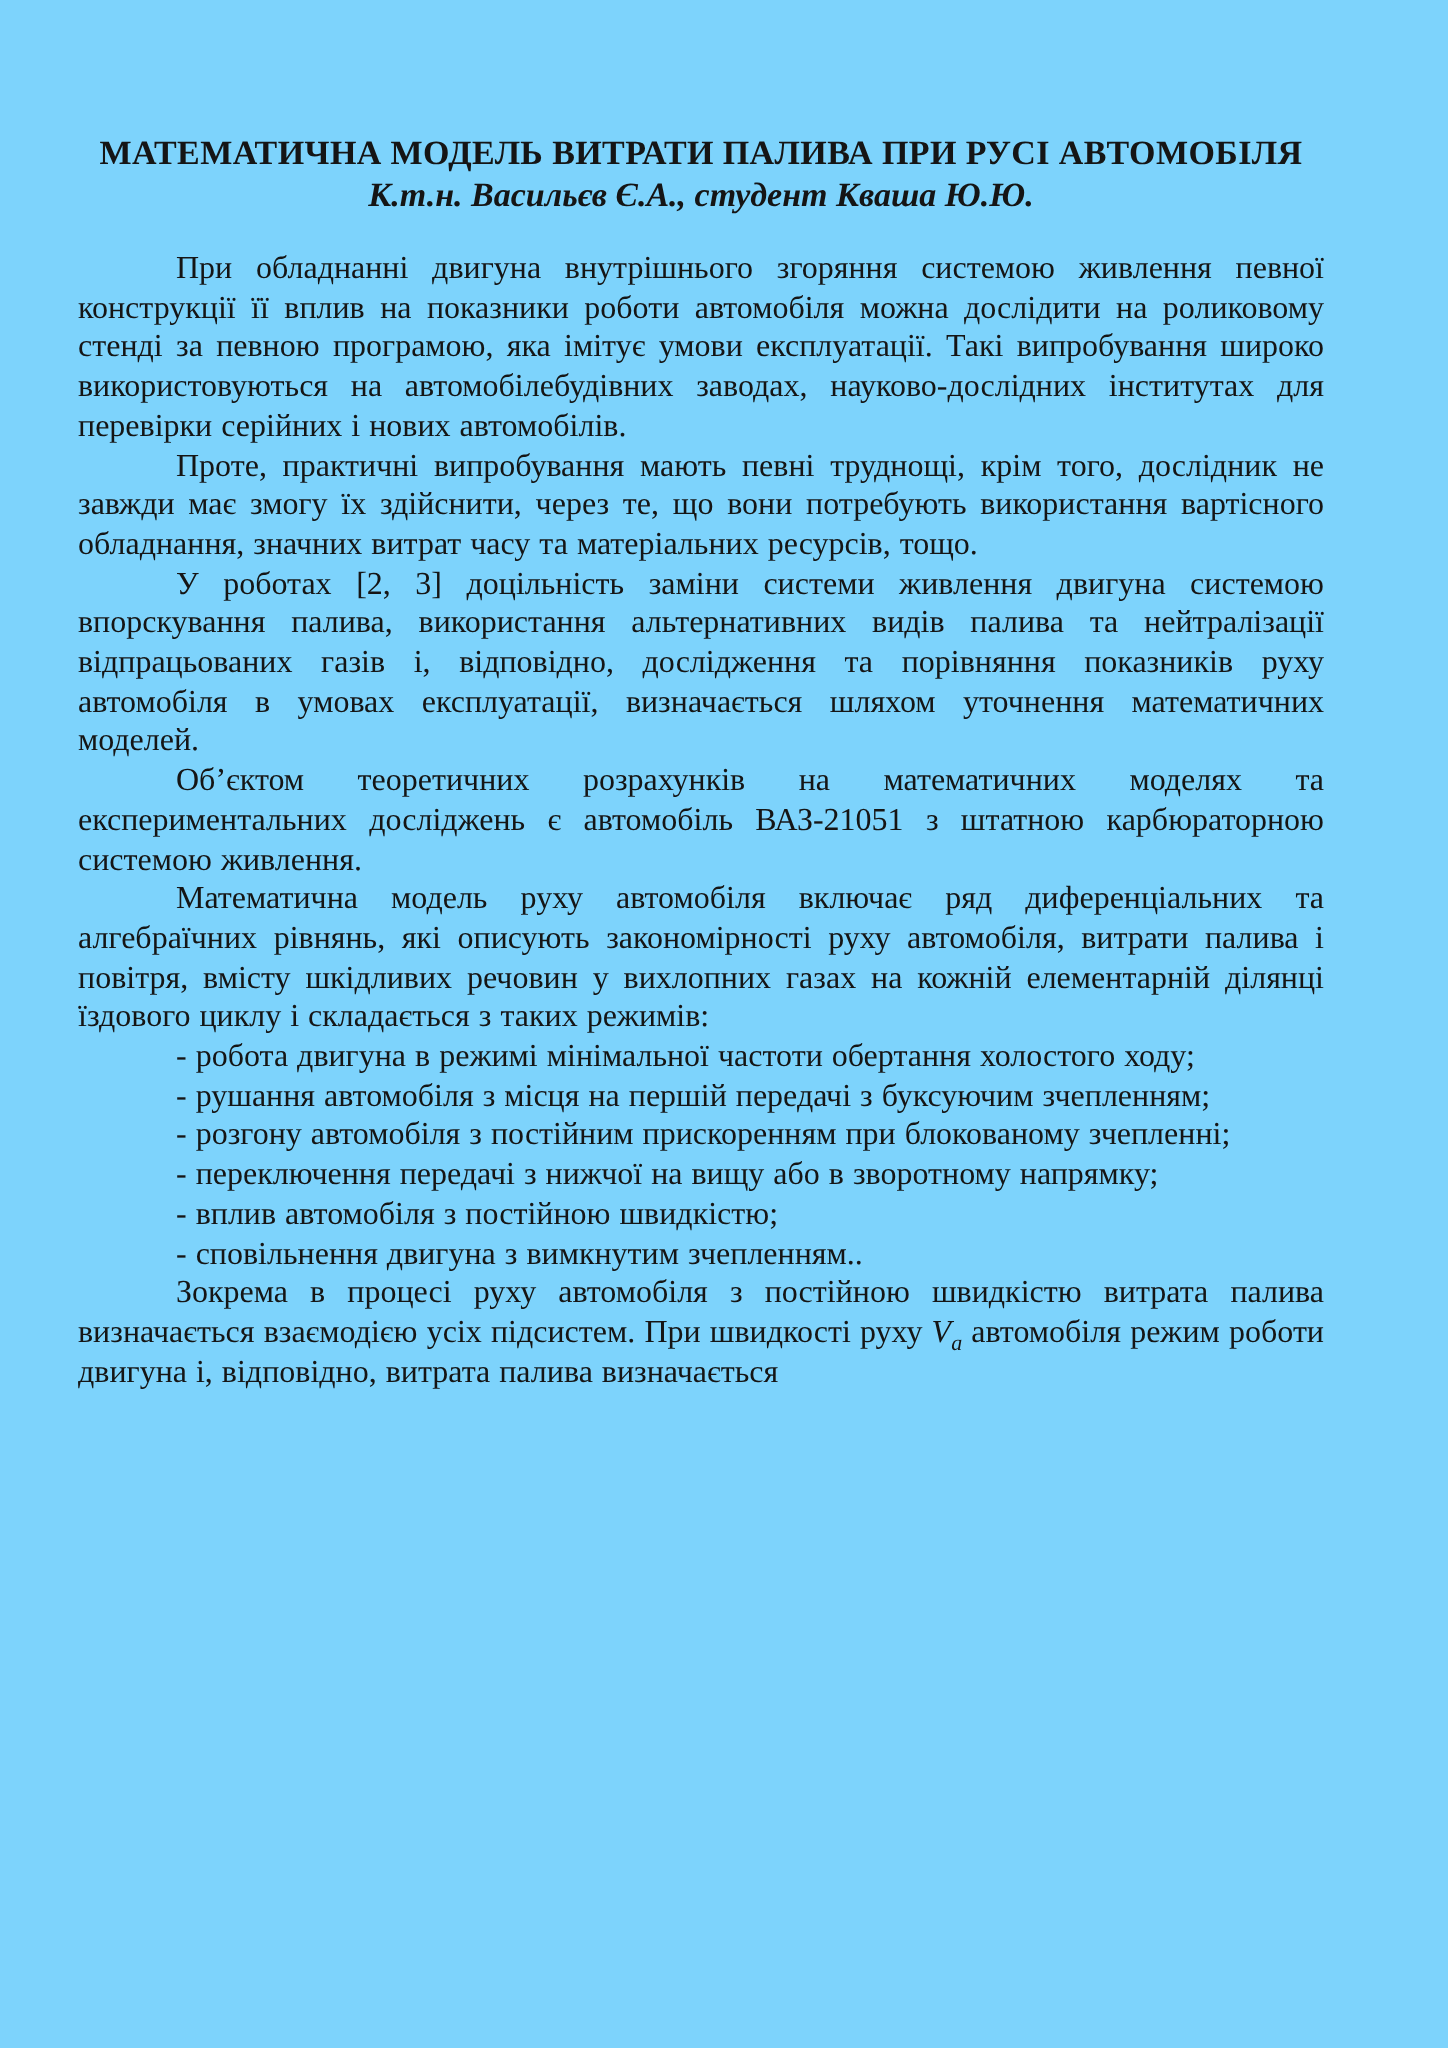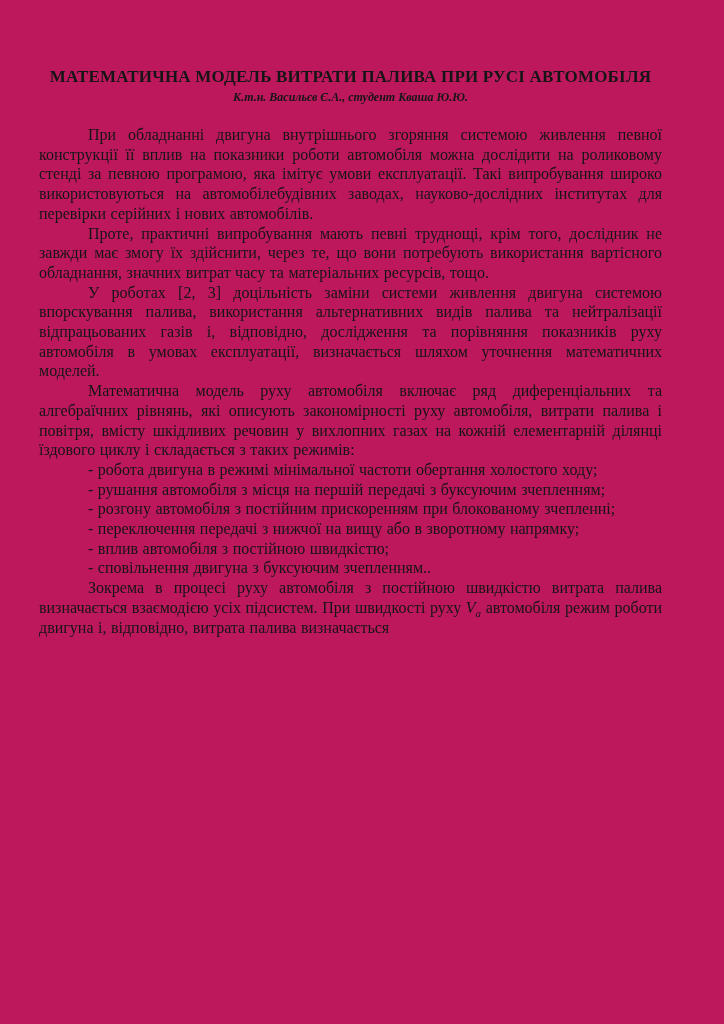--- a/index.html
+++ b/index.html
@@ -1,41 +1,41 @@
 <!DOCTYPE html>
 <html lang="uk"><head>
 <meta charset="utf-8">
 <style>
   * { margin: 0; padding: 0; box-sizing: border-box; }
   html, body { background: #ffffff; }
   .page {
     position: relative;
     width: 724px;
     height: 1024px;
-    background: #be185d;
+    background: #7dd3fc;
     color: #151515;
     font-family: "Liberation Serif", "DejaVu Serif", serif;
     overflow: hidden;
   }
   .content {
     position: absolute;
     left: 39px;
     top: 0;
     width: 623px;
   }
   .doc-title {
     margin-top: 66px;
     font-size: 17px;
     font-weight: bold;
     line-height: 21px;
     text-align: center;
     letter-spacing: 0.2px;
   }
   .doc-byline {
-    font-size: 12px;
+    font-size: 17px;
     font-weight: bold;
     font-style: italic;
     line-height: 21px;
     text-align: center;
     margin-bottom: 17px;
   }
   .para {
     font-size: 16px;
     line-height: 19.7px;
     text-align: justify;
@@ -59,28 +59,29 @@
     <div class="doc-byline">К.т.н. Васильєв Є.А., студент Кваша Ю.Ю.</div>
 
     <p class="para">При обладнанні двигуна внутрішнього згоряння системою живлення певної конструкції її вплив на показники роботи автомобіля можна дослідити на роликовому стенді за певною програмою, яка імітує умови експлуатації. Такі випробування широко використовуються на автомобілебудівних заводах, науково-дослідних інститутах для перевірки серійних і нових автомобілів.</p>
 
     <p class="para">Проте, практичні випробування мають певні труднощі, крім того, дослідник не завжди має змогу їх здійснити, через те, що вони потребують використання вартісного обладнання, значних витрат часу та матеріальних ресурсів, тощо.</p>
 
 
     <p class="para">У роботах [2, 3] доцільність заміни системи живлення двигуна системою впорскування палива, використання альтернативних видів палива та нейтралізації відпрацьованих газів і, відповідно, дослідження та порівняння показників руху автомобіля в умовах експлуатації, визначається шляхом уточнення математичних моделей.</p>
 
 
+    <p class="para">Об’єктом теоретичних розрахунків на математичних моделях та експериментальних досліджень є автомобіль ВАЗ-21051 з штатною карбюраторною системою живлення.</p>
 
     <p class="para">Математична модель руху автомобіля включає ряд диференціальних та алгебраїчних рівнянь, які описують закономірності руху автомобіля, витрати палива і повітря, вмісту шкідливих речовин у вихлопних газах на кожній елементарній ділянці їздового циклу і складається з таких режимів:</p>
 
     <div>
       <p class="para">- робота двигуна в режимі мінімальної частоти обертання холостого ходу;</p>
       <p class="para">- рушання автомобіля з місця на першій передачі з буксуючим зчепленням;</p>
       <p class="para">- розгону автомобіля з постійним прискоренням при блокованому зчепленні;</p>
       <p class="para">- переключення передачі з нижчої на вищу або в зворотному напрямку;</p>
       <p class="para">- вплив автомобіля з постійною швидкістю;</p>
-      <p class="para">- сповільнення двигуна з буксуючим зчепленням..</p>
+      <p class="para">- сповільнення двигуна з вимкнутим зчепленням..</p>
     </div>
 
     <p class="para"><span>Зокрема в процесі руху автомобіля з постійною швидкістю витрата палива визначається взаємодією усіх підсистем. При швидкості руху </span><span class="velocity-var"><span>V</span><sub>a</sub></span><span> автомобіля режим роботи двигуна і, відповідно, витрата палива визначається</span></p>
 
   </div>
 </div>
 
 </body></html>

